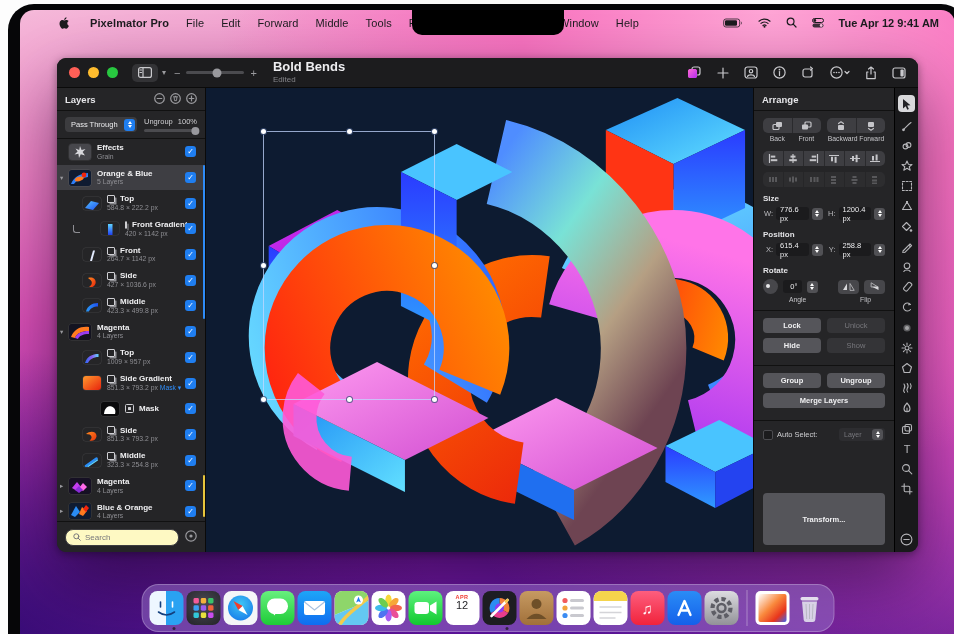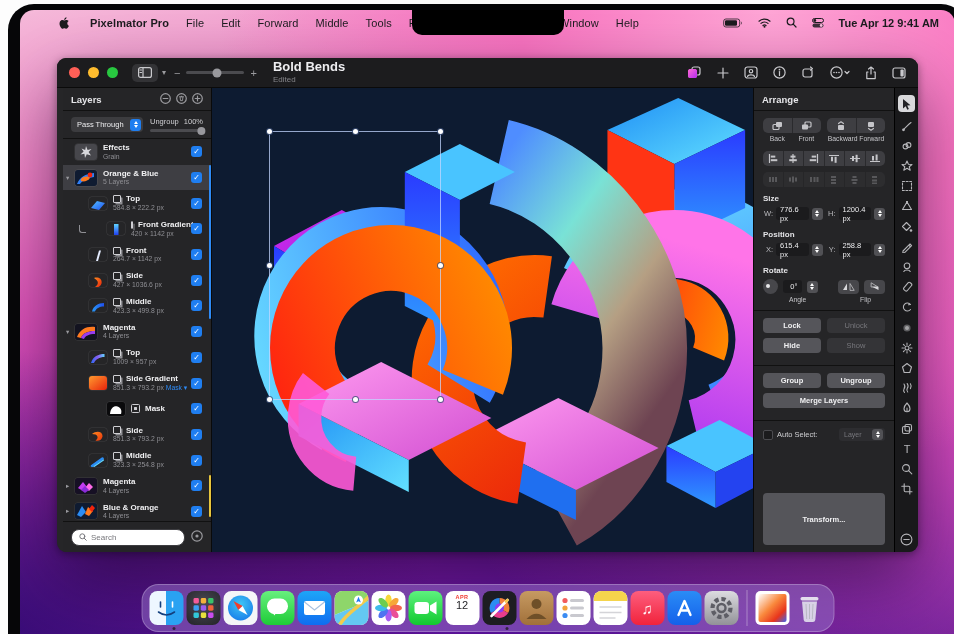--- a/index.html
+++ b/index.html
@@ -36,21 +36,21 @@
   .tb-chev{color:#9a9a9e;font-size:8px;margin:0 8px 0 4px;}
   .zoomslider{display:flex;align-items:center;gap:6px;color:#9a9a9e;font-size:11px;}
   .ztrack{width:58px;height:2.5px;background:#4b4b4f;border-radius:2px;position:relative;}
   .zknob{position:absolute;left:52%;top:50%;transform:translate(-50%,-50%);width:9px;height:9px;border-radius:50%;background:#98989d;}
   .doc-title{margin-left:16px;line-height:1.15;}
   .doc-title .t{font-size:13px;font-weight:bold;color:#ededf0;}
   .doc-title .s{font-size:8px;color:#85858a;}
   .tb-icons{margin-left:auto;display:flex;align-items:center;gap:15px;}
   .tbi{display:flex;align-items:center;color:#c9c9cd;}
   .ico{stroke:#c9c9cd;fill:none;stroke-width:1.2;stroke-linecap:round;stroke-linejoin:round;}
-  .content{flex:1;display:flex;min-height:0;padding-left:6px;}
+  .content{flex:1;display:flex;min-height:0;}
   
   .layers{width:148px;flex:0 0 148px;background:#252527;border-right:1px solid #0a0a0a;display:flex;flex-direction:column;position:relative;}
   .p-head{height:22px;flex:0 0 22px;display:flex;align-items:center;padding:0 8px;border-bottom:1px solid #111;}
   .p-head .pt{font-size:9.5px;font-weight:bold;color:#e6e6e9;}
   .ph-icons{margin-left:auto;display:flex;gap:5px;}
   .blend-row{height:27px;flex:0 0 27px;display:flex;align-items:center;gap:7px;padding:0 8px;border-bottom:1px solid #111;}
   .blend-sel{width:72px;height:15px;background:#3c3c3f;border-radius:4px;display:flex;align-items:center;padding:0 2px 0 6px;box-sizing:border-box;}
   .blend-sel .v{font-size:7.5px;color:#ececee;flex:1;white-space:nowrap;}
   .stepper{width:11px;height:12px;border-radius:3px;background:#1f7ef0;display:flex;flex-direction:column;align-items:center;justify-content:center;gap:1px;flex:0 0 11px;}
   .stepper.gray{background:#515155;}
@@ -74,21 +74,21 @@
           font-size:8px;display:flex;align-items:center;justify-content:center;flex:0 0 11px;}
   .ind1{padding-left:26px;}
   .ind2{padding-left:44px;}
   .sbadge{width:6px;height:6px;border:1px solid #cfcfd3;border-radius:1px;box-shadow:2px 2px 0 -0.5px #8f8f94;display:inline-block;margin-right:2px;}
   .mbadge{width:7px;height:7px;border:1px solid #cfcfd3;border-radius:1.5px;display:inline-flex;align-items:center;justify-content:center;margin-right:2px;}
   .mbadge::after{content:"";width:3px;height:3px;background:#cfcfd3;border-radius:.5px;}
   .clipmark{position:absolute;left:16px;width:6px;height:7px;border-left:1px solid #8f8f94;border-bottom:1px solid #8f8f94;border-radius:0 0 0 3px;}
   .strip-blue{position:absolute;right:0;width:2.5px;background:#2e8bf7;border-radius:2px;z-index:3;}
   .strip-yellow{position:absolute;right:0;width:2.5px;background:#e8c63c;border-radius:2px;z-index:3;}
   .searchbar{height:30px;flex:0 0 30px;display:flex;align-items:center;gap:6px;padding:0 8px;border-top:1px solid #111;}
-  .sfield{flex:1;height:15px;background:#ffffff;border:1px solid #3d3d41;border-radius:8px;display:flex;align-items:center;gap:4px;padding:0 7px;}
+  .sfield{flex:1;height:15px;background:#fef9c3;border:1px solid #3d3d41;border-radius:8px;display:flex;align-items:center;gap:4px;padding:0 7px;}
   .sfield .ph{font-size:8px;color:#77777c;}
   
   .canvas{flex:1;position:relative;background:#0d1b31;min-width:0;}
   .canvas svg.art{position:absolute;inset:0;width:100%;height:100%;}
   .selbox{position:absolute;left:57px;top:43px;width:170px;height:267px;border:1px solid rgba(195,215,255,.75);z-index:5;}
   .hdl{position:absolute;width:5px;height:5px;border-radius:50%;background:#fff;box-shadow:0 0 0 1px rgba(60,80,120,.8);}
   
   .arrange{width:140px;flex:0 0 140px;background:#252527;border-left:1px solid #0a0a0a;display:flex;flex-direction:column;font-size:7.5px;color:#cfcfd2;}
   .abody{flex:1;display:flex;flex-direction:column;padding:7px 9px;gap:0;}
   .seg{background:#3e3e42;border-radius:5px;display:flex;height:15px;align-items:center;}

